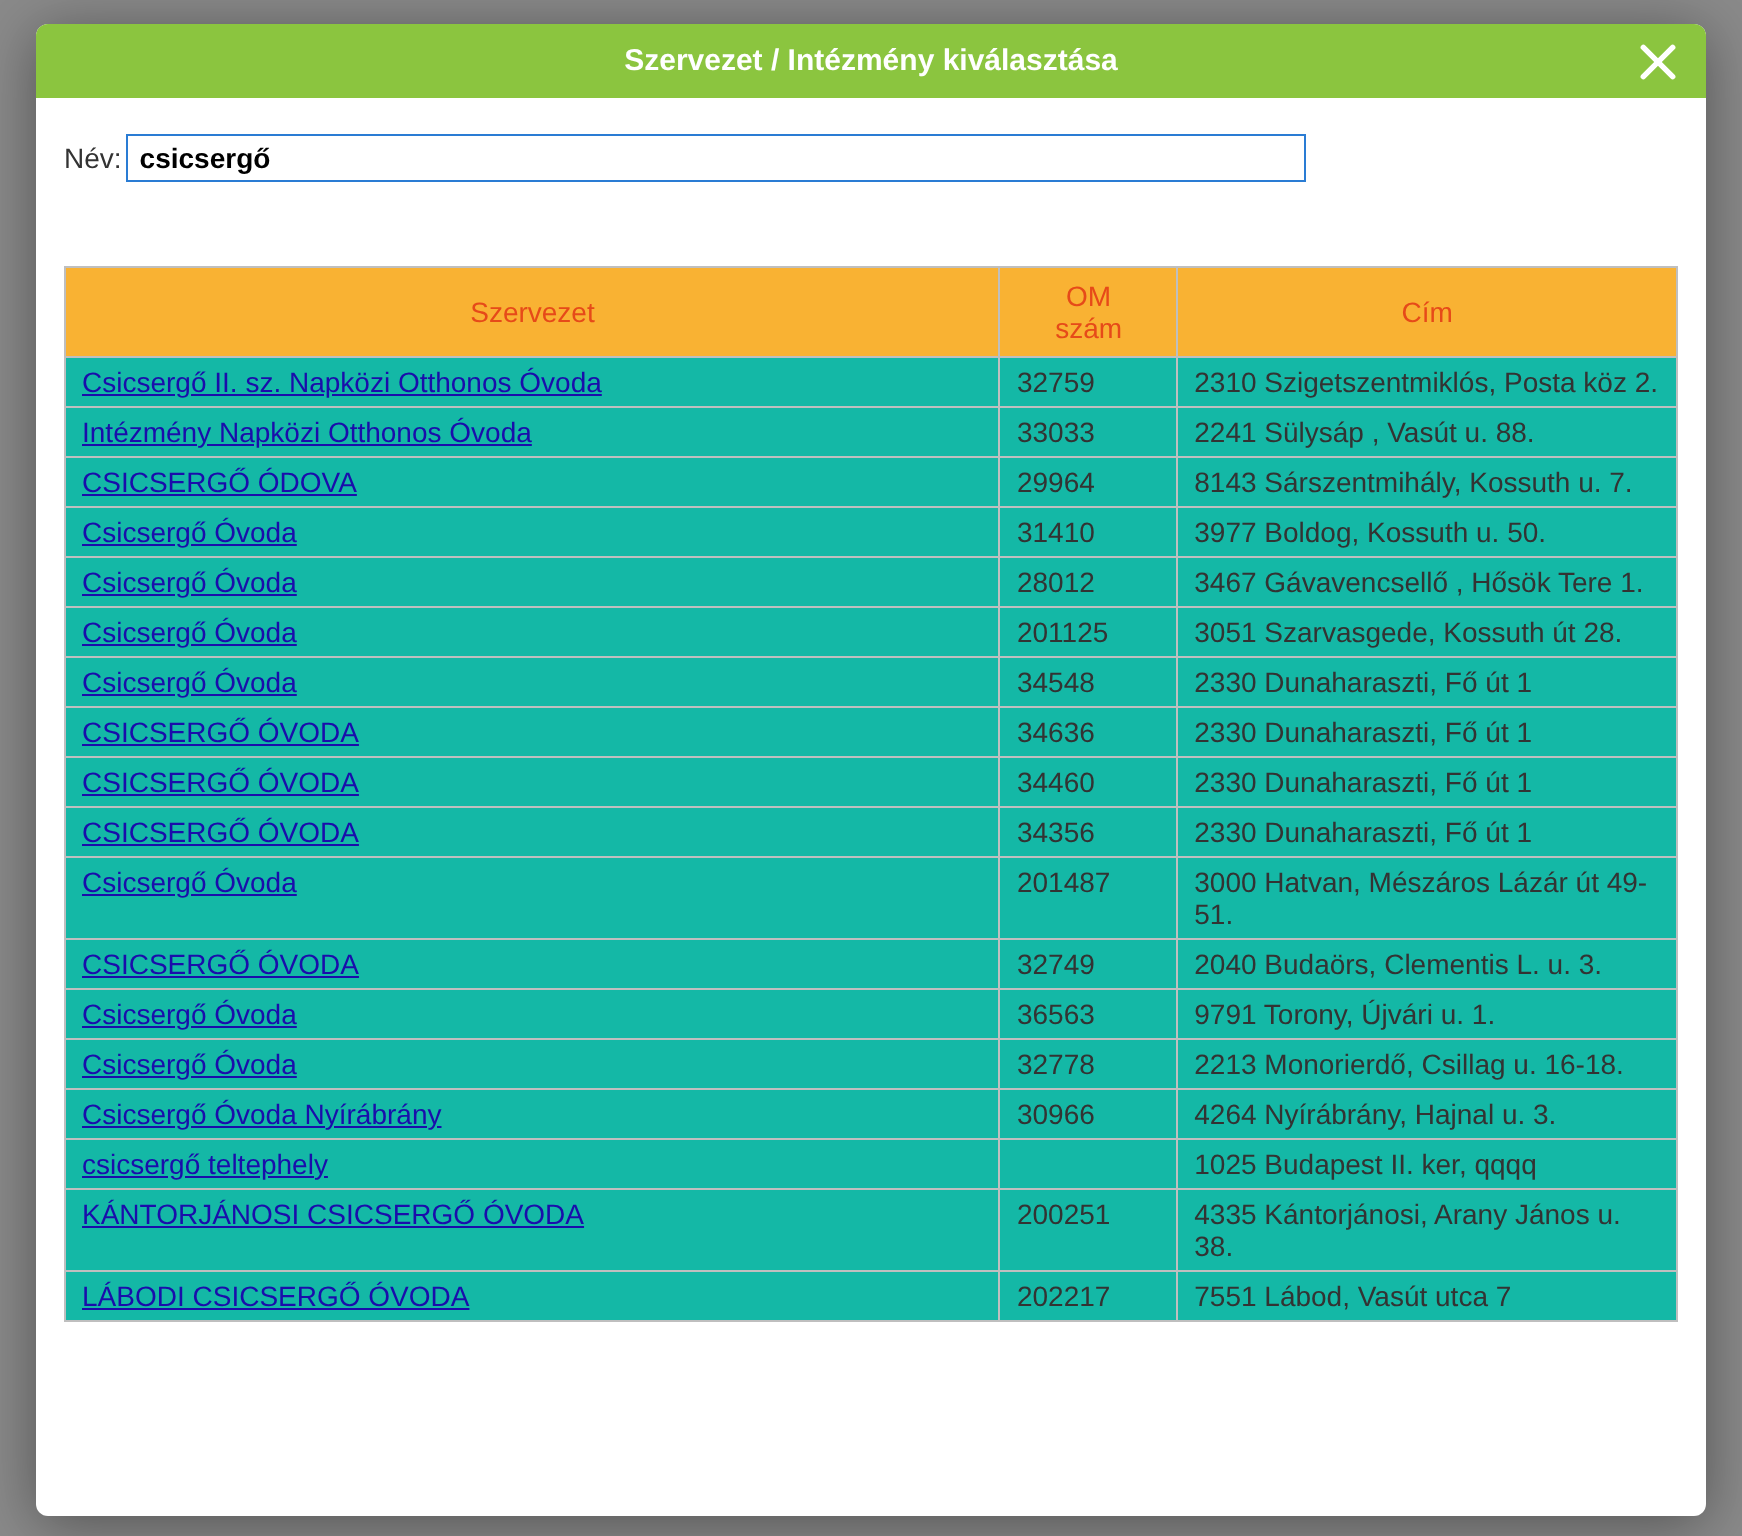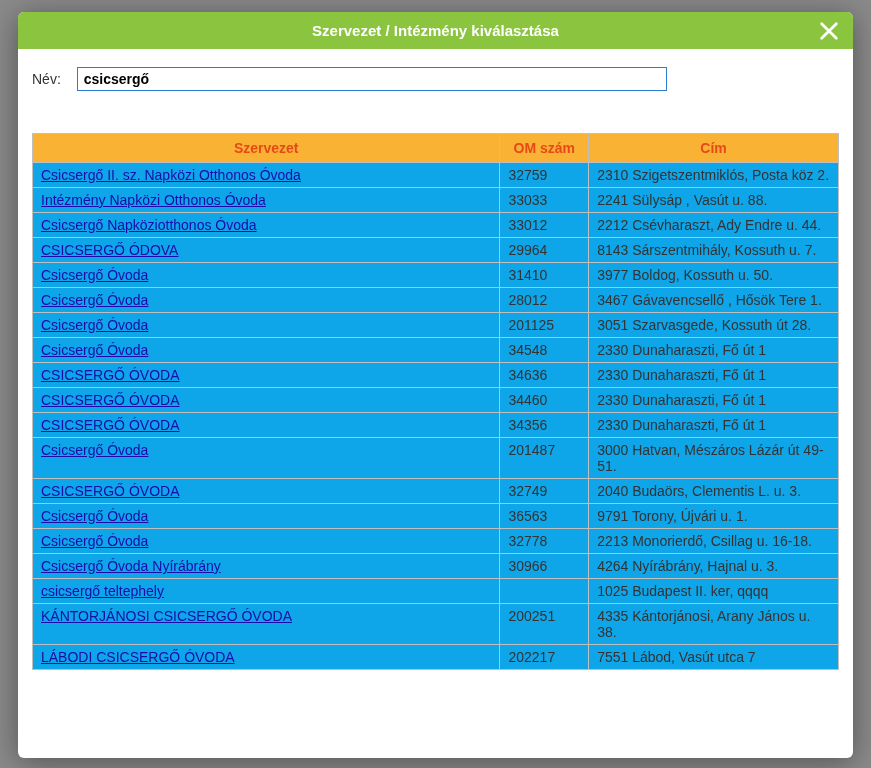--- a/index.html
+++ b/index.html
@@ -53,21 +53,21 @@
     .close-btn svg { width: 22px; height: 22px; }
     .close-btn svg line { stroke: #fff; stroke-width: 3; stroke-linecap: round; }
     .dialog-body {
       padding: 18px 14px 14px 14px;
       flex: 1;
       overflow: auto;
     }
     .filter-row {
       display: flex;
       align-items: center;
-      gap: 16px;
+      gap: 2px;
       margin-bottom: 42px;
     }
     .filter-label {
       font-size: 14px;
       color: #333;
     }
     .filter-input {
       width: 590px;
       padding: 3px 6px;
       font-size: 14px;
@@ -77,29 +77,29 @@
       font-weight: bold;
     }
     table {
       width: 100%;
       border-collapse: collapse;
       font-size: 14px;
     }
     thead th {
       background: #f9b233;
       color: #e64a19;
-      font-weight: bold;
-      padding: 6px 8px;
+      font-weight: normal;
+      padding: 6px 24px;
       border: 1px solid #bfbfbf;
       text-align: center;
     }
     tbody td {
       border: 1px solid #bfbfbf;
       padding: 4px 8px;
-      background: #0ea5e9;
+      background: #14b8a6;
       color: #333;
       vertical-align: top;
     }
     tbody td.link-cell a {
       color: #1a0dab;
       text-decoration: underline;
       cursor: pointer;
     }
     .col-org { width: 58%; }
     .col-om { width: 11%; }
@@ -145,25 +145,20 @@
             <td class="link-cell"><a>Csicsergő II. sz. Napközi Otthonos Óvoda</a></td>
             <td>32759</td>
             <td>2310 Szigetszentmiklós, Posta köz 2.</td>
           </tr>
           <tr>
             <td class="link-cell"><a>Intézmény Napközi Otthonos Óvoda</a></td>
             <td>33033</td>
             <td>2241 Sülysáp , Vasút u. 88.</td>
           </tr>
           <tr>
-            <td class="link-cell"><a>Csicsergő Napköziotthonos Óvoda</a></td>
-            <td>33012</td>
-            <td>2212 Csévharaszt, Ady Endre u. 44.</td>
-          </tr>
-          <tr>
             <td class="link-cell"><a>CSICSERGŐ ÓDOVA</a></td>
             <td>29964</td>
             <td>8143 Sárszentmihály, Kossuth u. 7.</td>
           </tr>
           <tr>
             <td class="link-cell"><a>Csicsergő Óvoda</a></td>
             <td>31410</td>
             <td>3977 Boldog, Kossuth u. 50.</td>
           </tr>
           <tr>

